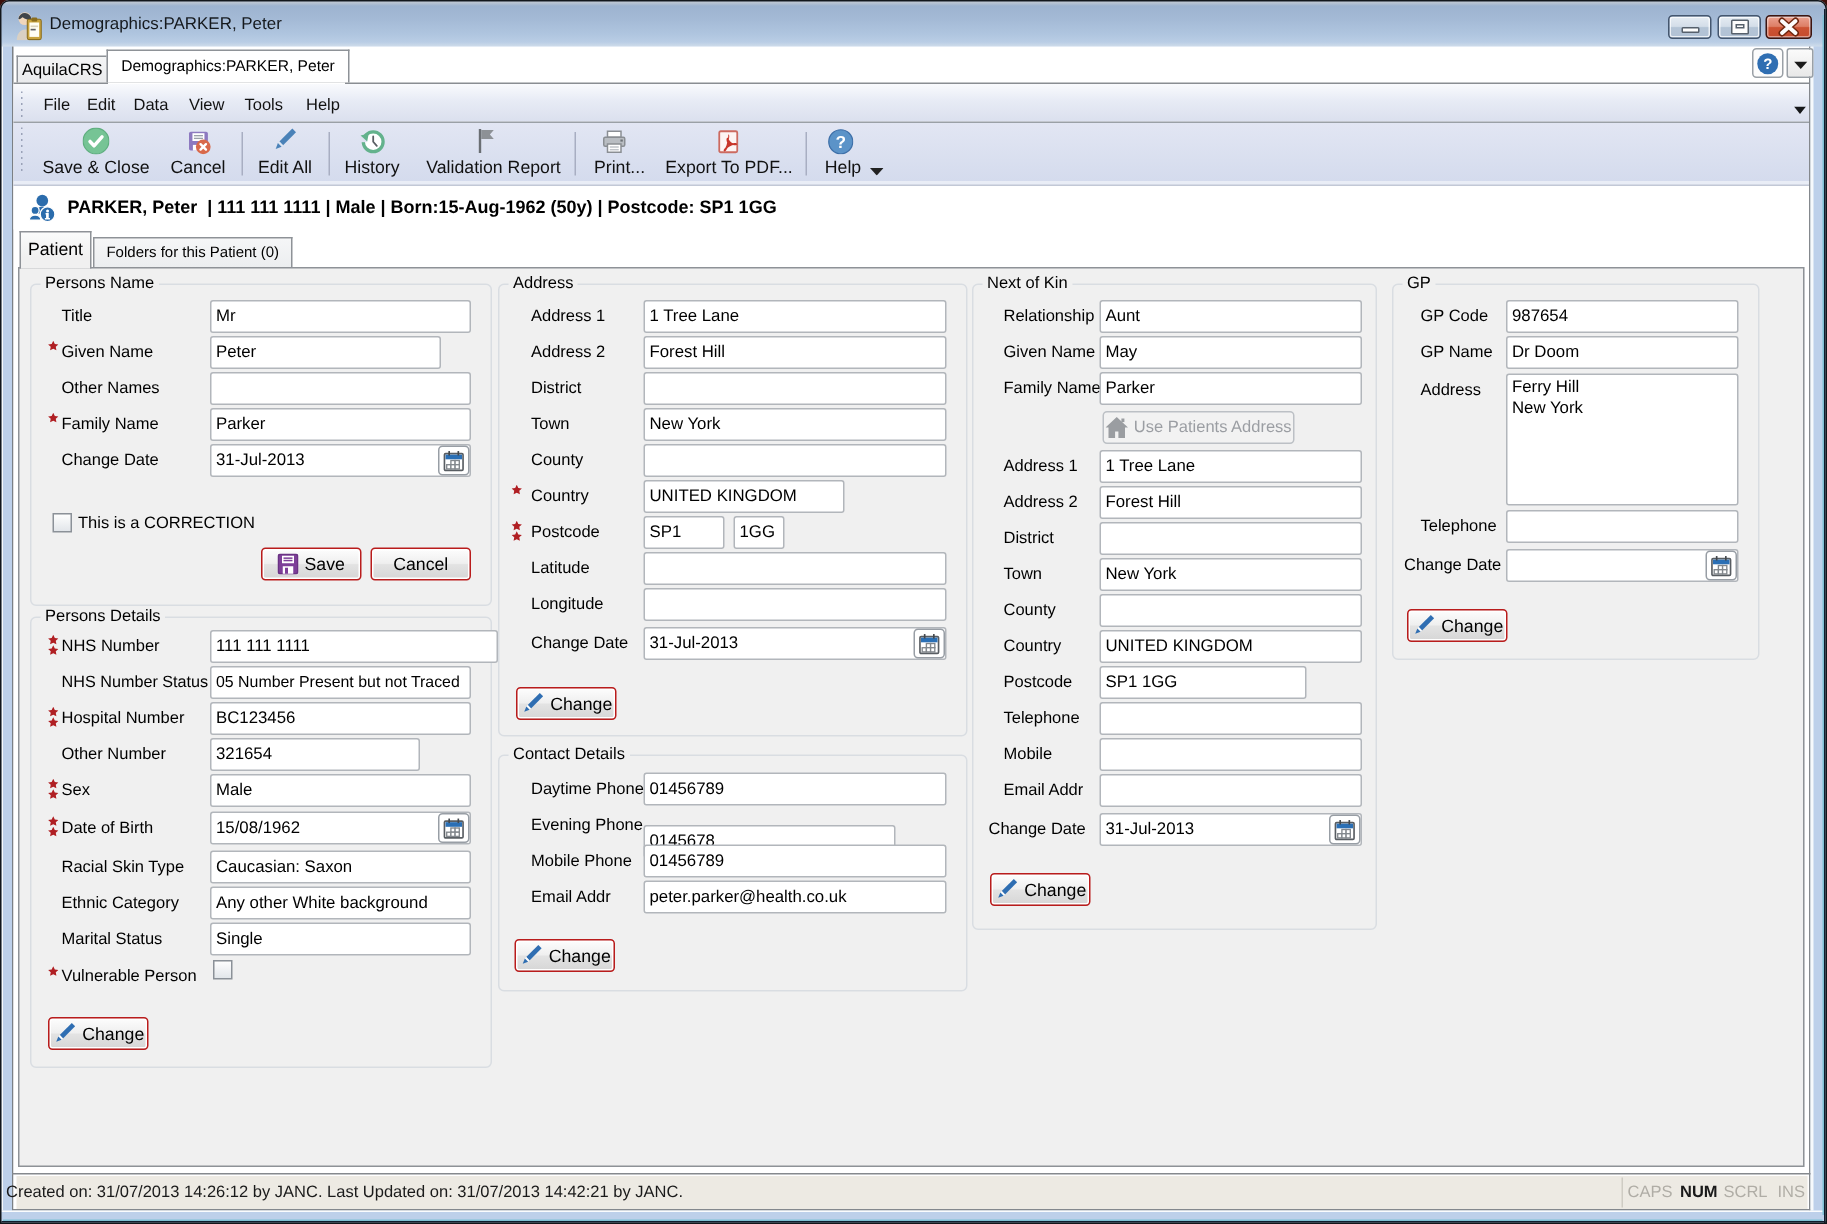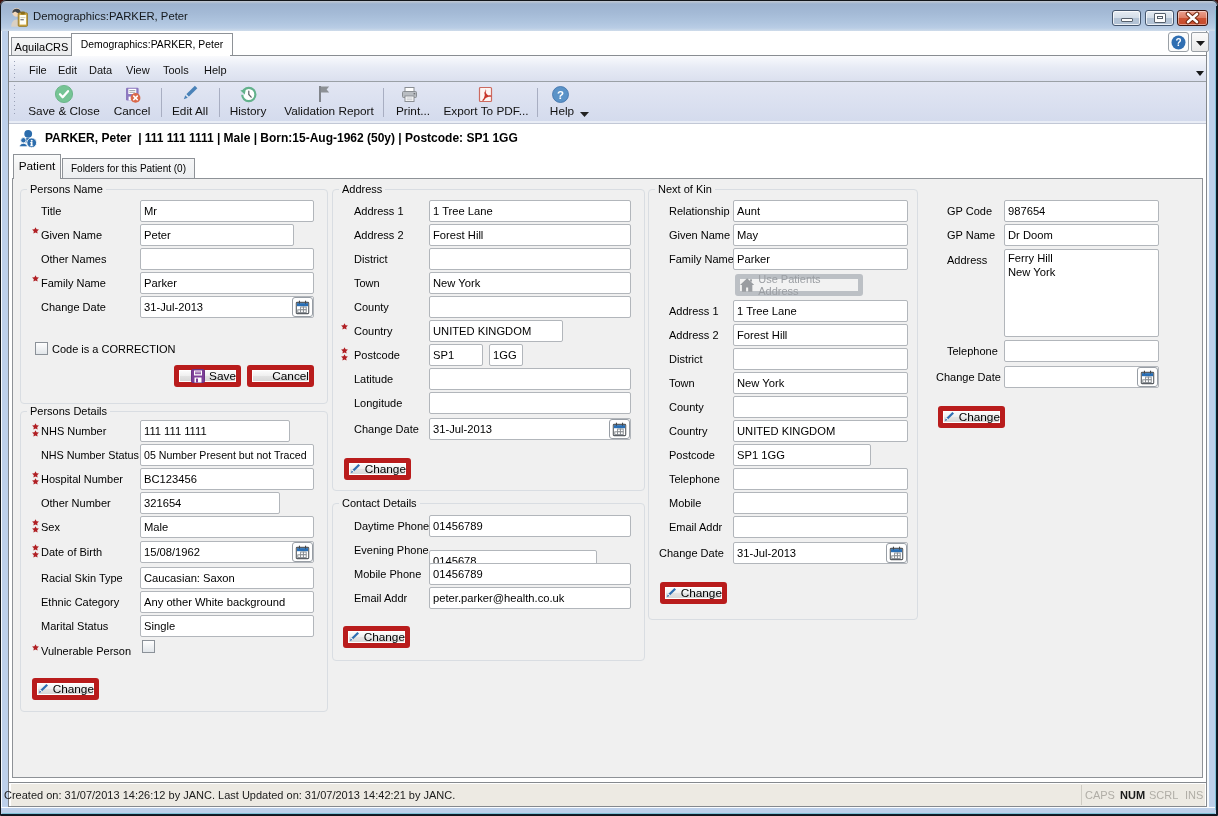--- a/index.html
+++ b/index.html
@@ -10,21 +10,21 @@
 #tealr{position:absolute;left:1215px;top:10px;width:1px;height:800px;background:#7fc0d4}
 #whitel{position:absolute;left:1px;top:31px;width:1px;height:776px;background:#f6f9fc}
 #botwhite{position:absolute;left:1px;top:807px;width:1215px;height:1px;background:#fafcfe}
 #botteal{position:absolute;left:2px;top:813px;width:1213px;height:1px;background:#7fc0d4}
 #botdark{position:absolute;left:1px;top:814px;width:1216px;height:1px;background:#101c2c}
 .abs{position:absolute}
 .lbl{position:absolute;font-size:11px;color:#000;height:22px;line-height:22px;white-space:nowrap}
 .inp{position:absolute;background:#fff;border:1px solid #b2b6bb;border-radius:2px;height:22px;box-sizing:border-box;font-size:11.2px;line-height:20px;padding:0 3px;color:#000;white-space:nowrap;overflow:hidden}
 .fs{position:absolute;border:1px solid #d9dde2;border-radius:4px}
 .leg{position:absolute;top:-8px;left:6px;background:#f0f0f0;padding:0 3px;font-size:11px;line-height:15px;color:#000;white-space:nowrap}
-.btn{position:absolute;border:5px solid #b91c1c;border-radius:3px;background:linear-gradient(#fdfdfd,#efefef 48%,#e3e3e3 52%,#d6d6d6);box-sizing:border-box;font-size:11.8px;color:#000;display:flex;align-items:center;justify-content:flex-end;gap:4px;box-shadow:inset 0 0 0 1px #fff}
+.btn{position:absolute;border:1px solid #b91c1c;border-radius:3px;background:linear-gradient(#fdfdfd,#efefef 48%,#e3e3e3 52%,#d6d6d6);box-sizing:border-box;font-size:11.8px;color:#000;display:flex;align-items:center;justify-content:center;gap:4px;box-shadow:inset 0 0 0 1px #fff}
 .cal{position:absolute;width:21px;height:20px;border:1px solid #989ea5;border-radius:3px;background:#fff;box-sizing:border-box;display:flex;align-items:center;justify-content:center}
 .cb{position:absolute;width:13px;height:13px;border:1px solid #8b9198;background:linear-gradient(#fefefe,#e2e6ea);box-sizing:border-box}
 .st{position:absolute;width:7px;height:7px}
 .sep{position:absolute;width:1px;background:#a8aec2}
 .mi{position:absolute;font-size:12px;color:#111;line-height:27px;height:27px}
 .tbtxt{position:absolute;font-size:11.8px;color:#111;white-space:nowrap;text-align:center}
 .tbico{position:absolute;width:17px;height:17px}
 </style></head><body>
 <div id="win">
  <div id="tbar"></div>
@@ -215,40 +215,40 @@
         <g fill="#fff" stroke="#83888d" stroke-width="0.9">
           <rect x="5.6" y="7" width="2.8" height="2.8"></rect>
           <rect x="8.4" y="7" width="2.8" height="2.8"></rect>
           <rect x="2.8" y="9.8" width="2.8" height="2.8"></rect>
           <rect x="5.6" y="9.8" width="2.8" height="2.8"></rect>
           <rect x="8.4" y="9.8" width="2.8" height="2.8"></rect>
         </g>
       </svg>
     </div>
 <div class="cb" style="left:35px;top:342px"></div>
-<div class="lbl" style="left:52px;top:338px">Code is a CORRECTION</div>
+<div class="lbl" style="left:52px;top:338px">This is a CORRECTION</div>
 <div class="btn" style="left:174px;top:365px;width:67px;height:22px">
       <svg width="14" height="14" viewBox="0 0 14 14">
         <rect x="0.5" y="0.5" width="13" height="13" rx="1.5" fill="#7d3f98" stroke="#6a3384"></rect>
         <rect x="3" y="1.5" width="8" height="5" fill="#fff"></rect>
         <rect x="4" y="2.6" width="6" height="1" fill="#7d3f98"></rect>
         <rect x="4" y="4.2" width="6" height="1" fill="#7d3f98"></rect>
         <rect x="3.5" y="8.5" width="7" height="5" fill="#fff"></rect>
         <rect x="5" y="9.5" width="2" height="4" fill="#7d3f98"></rect>
       </svg>
       <span>Save</span>
     </div>
 <div class="btn" style="left:247px;top:365px;width:67px;height:22px">
       <span>Cancel</span>
     </div>
 <div class="fs" style="left:20px;top:411px;width:306px;height:299px">
       <div class="leg">Persons Details</div>
     </div>
 <div class="lbl" style="left:41px;top:420px">NHS Number</div>
-<div class="inp" style="left:140px;top:420px;width:150px">111 111 1111</div>
+<div class="inp" style="left:140px;top:420px;width:192px">111 111 1111</div>
 <svg class="st" style="left:32px;top:423px" viewBox="0 0 10 10">
       <path d="M5 0.2l1.5 3.1 3.4.4-2.5 2.3.6 3.4L5 7.8 2 9.4l.6-3.4L.1 3.7l3.4-.4z" fill="#b01f23"></path>
     </svg>
     <svg class="st" style="left:32px;top:430px" viewBox="0 0 10 10">
       <path d="M5 0.2l1.5 3.1 3.4.4-2.5 2.3.6 3.4L5 7.8 2 9.4l.6-3.4L.1 3.7l3.4-.4z" fill="#b01f23"></path>
     </svg>
 <div class="lbl" style="left:41px;top:444px;font-size:10.8px">NHS Number Status</div>
 <div class="inp" style="left:140px;top:444px;width:174px;font-size:10.6px">05 Number Present but not Traced</div>
 <div class="lbl" style="left:41px;top:468px">Hospital Number</div>
 <div class="inp" style="left:140px;top:468px;width:174px">BC123456</div>
@@ -447,20 +447,23 @@
 <div class="btn" style="left:660px;top:582px;width:67px;height:22px">
       <svg width="16" height="16" viewBox="0 0 16 16">
         <g transform="rotate(45 8 8)">
           <rect x="6.5" y="-0.4" width="3.1" height="11.4" fill="#2f6eb2"></rect>
           <rect x="6.5" y="11" width="3.1" height="1.3" fill="#fbfdff"></rect>
           <path d="M6.5 12.3h3.1L8 15.8z" fill="#2f6eb2"></path>
         </g>
       </svg>
       <span>Change</span>
     </div>
+<div class="fs" style="left:928px;top:189px;width:243px;height:249px">
+      <div class="leg">GP</div>
+    </div>
 <div class="lbl" style="left:947px;top:200px">GP Code</div>
 <div class="inp" style="left:1004px;top:200px;width:155px">987654</div>
 <div class="lbl" style="left:947px;top:224px">GP Name</div>
 <div class="inp" style="left:1004px;top:224px;width:155px">Dr Doom</div>
 <div class="lbl" style="left:947px;top:249px">Address</div>
 <div class="inp" style="left:1004px;top:249px;width:155px;height:88px;line-height:13.5px;padding-top:2px;white-space:pre">Ferry Hill
 New York</div>
 <div class="lbl" style="left:947px;top:340px">Telephone</div>
 <div class="inp" style="left:1004px;top:340px;width:155px"></div>
 <div class="lbl" style="left:936px;top:366px">Change Date</div>

